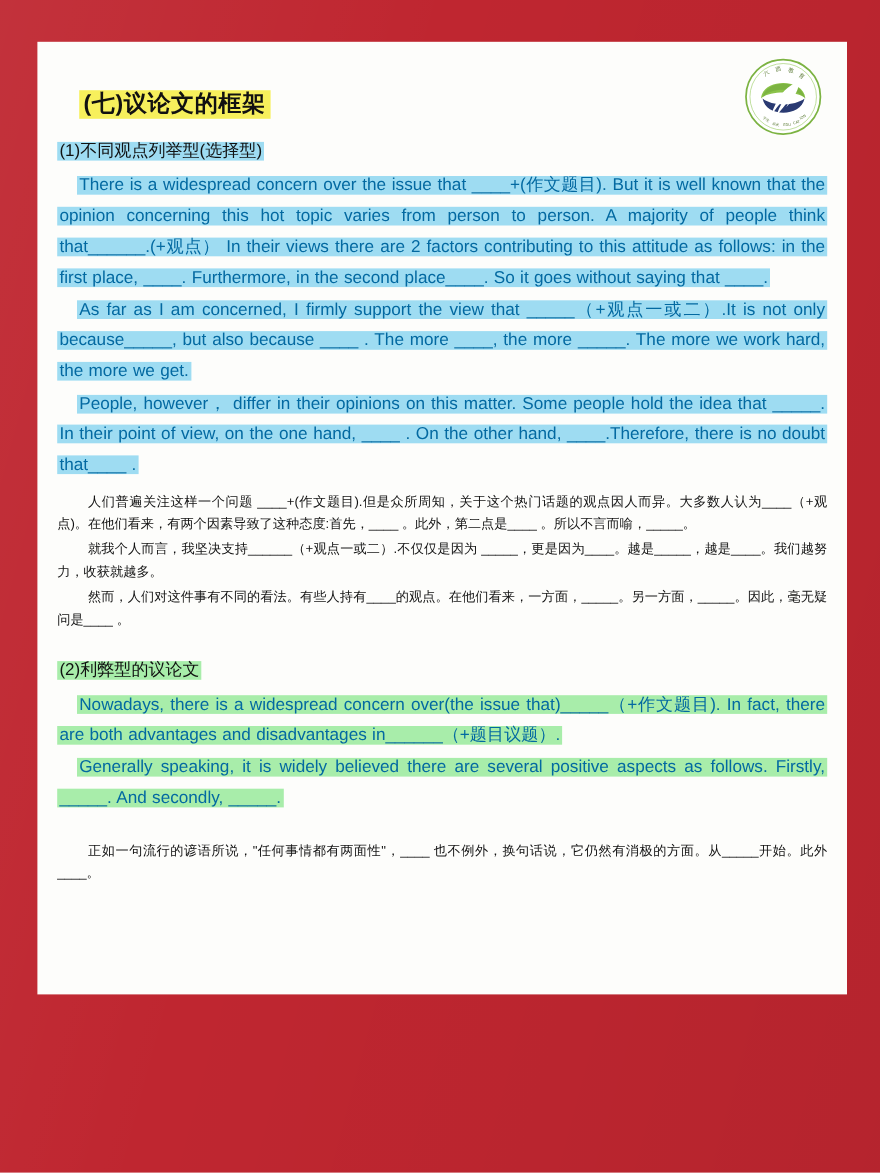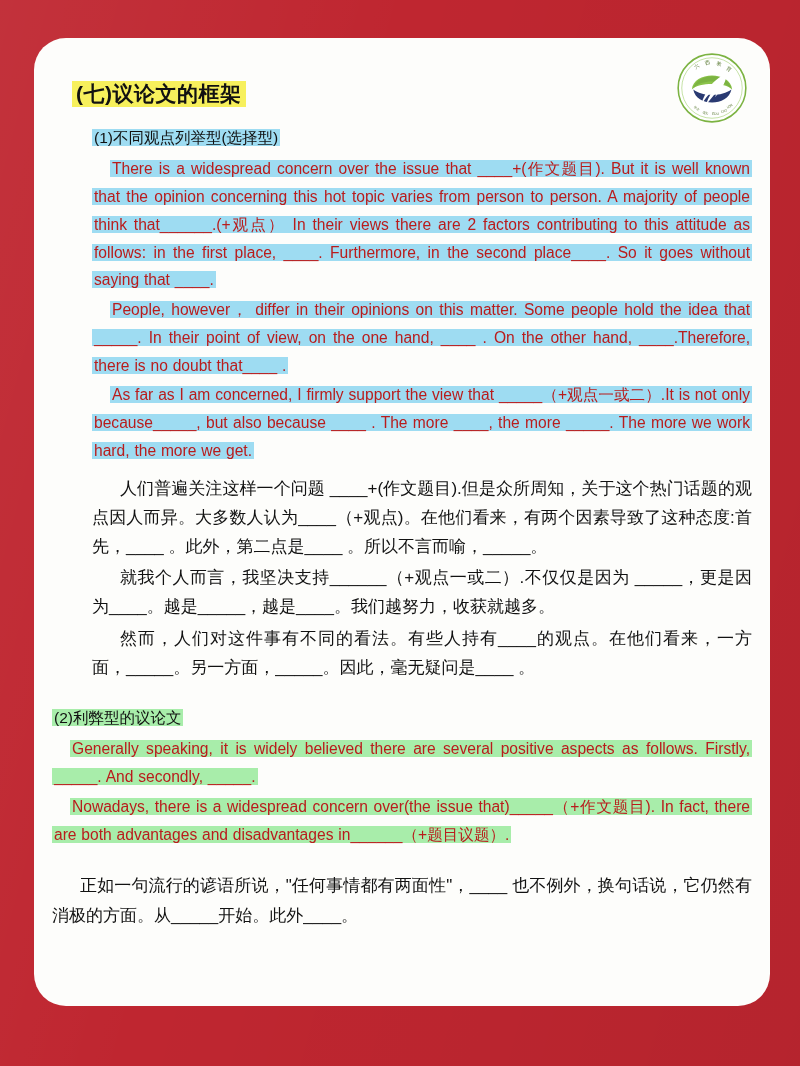--- a/index.html
+++ b/index.html
@@ -29,27 +29,26 @@
     background: linear-gradient(105deg, rgba(255,255,255,0.055) 0%, rgba(255,255,255,0) 38%, rgba(0,0,0,0.05) 100%);
     pointer-events:none;
   }
 
   
   #paper {
     position: absolute;
     left: 34px;
     top: 38px;
     width: 736px;
-    height: 968px;
+    height: 866px;
     background: #fdfdfb;
     box-sizing: border-box;
     padding: 10px 18px 0 18px;
     overflow: hidden;
     z-index: 2;
-    border-radius: 32px;
   }
 
   
   #logo {
     position: absolute;
     right: 22px;
     top: 14px;
     width: 72px;
     height: 72px;
     z-index: 5;
@@ -88,41 +87,41 @@
     font-size: 15.5px;
     color: #111;
     margin: 0 0 6px 0;
     line-height: 1.5;
   }
   .sec-head-2 { margin-top: 0; }
 
   p.en {
     font-size: 15.6px;
     line-height: 1.78;
-    color: #b91c1c;
+    color: #0369a1;
     margin: 0 0 2px 0;
     text-align: justify;
     text-justify: inter-word;
     word-spacing: 0.5px;
   }
   p.en.indent { text-indent: 18px; }
 
   p.cn {
-    font-size: 17px;
+    font-size: 12px;
     line-height: 1.72;
     color: #121212;
     margin: 0 0 2px 0;
     text-indent: 28px;
     text-align: justify;
   }
 
   .gap-sm { height: 7px; }
   .gap-lg { height: 22px; }
 
-  #sec1 { margin-top: 2px; margin-left: 40px; }
+  #sec1 { margin-top: 2px; }
 </style>
 </head>
 <body>
 
 <div id="page-frame">
 
   <div id="paper">
 
     <div id="logo">
       <svg viewBox="0 0 100 100" width="72" height="72" aria-hidden="true">
@@ -154,37 +153,37 @@
     </div>
 
     <div class="title-line">
       <span class="doc-title"><span class="hl-yellow">(七)议论文的框架</span></span>
     </div>
 
     <div id="sec1">
       <div class="sec-head"><span class="hl-blue">(1)不同观点列举型(选择型)</span></div>
 
       <p class="en indent"><span class="hl-blue">There is a widespread concern over the issue that ____+(作文题目). But it is well known that the opinion concerning this hot topic varies from person to person. A majority of people think that______.(+观点）  In their views there are 2 factors contributing to this attitude as follows: in the first place, ____. Furthermore, in the second place____. So it goes without saying that ____.</span></p>
+      <p class="en indent"><span class="hl-blue">As far as I am concerned, I firmly support the view that _____（+观点一或二）.It is not only because_____, but also because ____ . The more ____, the more _____. The more we work hard, the more we get.</span></p>
       <p class="en indent"><span class="hl-blue">People, however， differ in their opinions on this matter. Some people hold the idea that _____. In their point of view, on the one hand, ____ . On the other hand, ____.Therefore, there is no doubt that____ .</span></p>
-      <p class="en indent"><span class="hl-blue">As far as I am concerned, I firmly support the view that _____（+观点一或二）.It is not only because_____, but also because ____ . The more ____, the more _____. The more we work hard, the more we get.</span></p>
 
       <div class="gap-sm"></div>
 
       <p class="cn">人们普遍关注这样一个问题 ____+(作文题目).但是众所周知，关于这个热门话题的观点因人而异。大多数人认为____（+观点)。在他们看来，有两个因素导致了这种态度:首先，____ 。此外，第二点是____ 。所以不言而喻，_____。</p>
       <p class="cn">就我个人而言，我坚决支持______（+观点一或二）.不仅仅是因为 _____，更是因为____。越是_____，越是____。我们越努力，收获就越多。</p>
       <p class="cn">然而，人们对这件事有不同的看法。有些人持有____的观点。在他们看来，一方面，_____。另一方面，_____。因此，毫无疑问是____ 。</p>
     </div>
 
     <div class="gap-lg"></div>
 
     <div id="sec2">
       <div class="sec-head sec-head-2"><span class="hl-green">(2)利弊型的议论文</span></div>
 
+      <p class="en indent"><span class="hl-green">Nowadays, there is a widespread concern over(the issue that)_____（+作文题目). In fact, there are both advantages and disadvantages in______（+题目议题）.</span></p>
       <p class="en indent"><span class="hl-green">Generally speaking, it is widely believed there are several positive aspects as follows. Firstly, _____. And secondly, _____.</span></p>
-      <p class="en indent"><span class="hl-green">Nowadays, there is a widespread concern over(the issue that)_____（+作文题目). In fact, there are both advantages and disadvantages in______（+题目议题）.</span></p>
 
       <div class="gap-sm"></div>
 
 
       <div class="gap-sm"></div>
 
 
       <div class="gap-sm"></div>
 
       <p class="cn">正如一句流行的谚语所说，"任何事情都有两面性"，____ 也不例外，换句话说，它仍然有消极的方面。从_____开始。此外____。</p>

